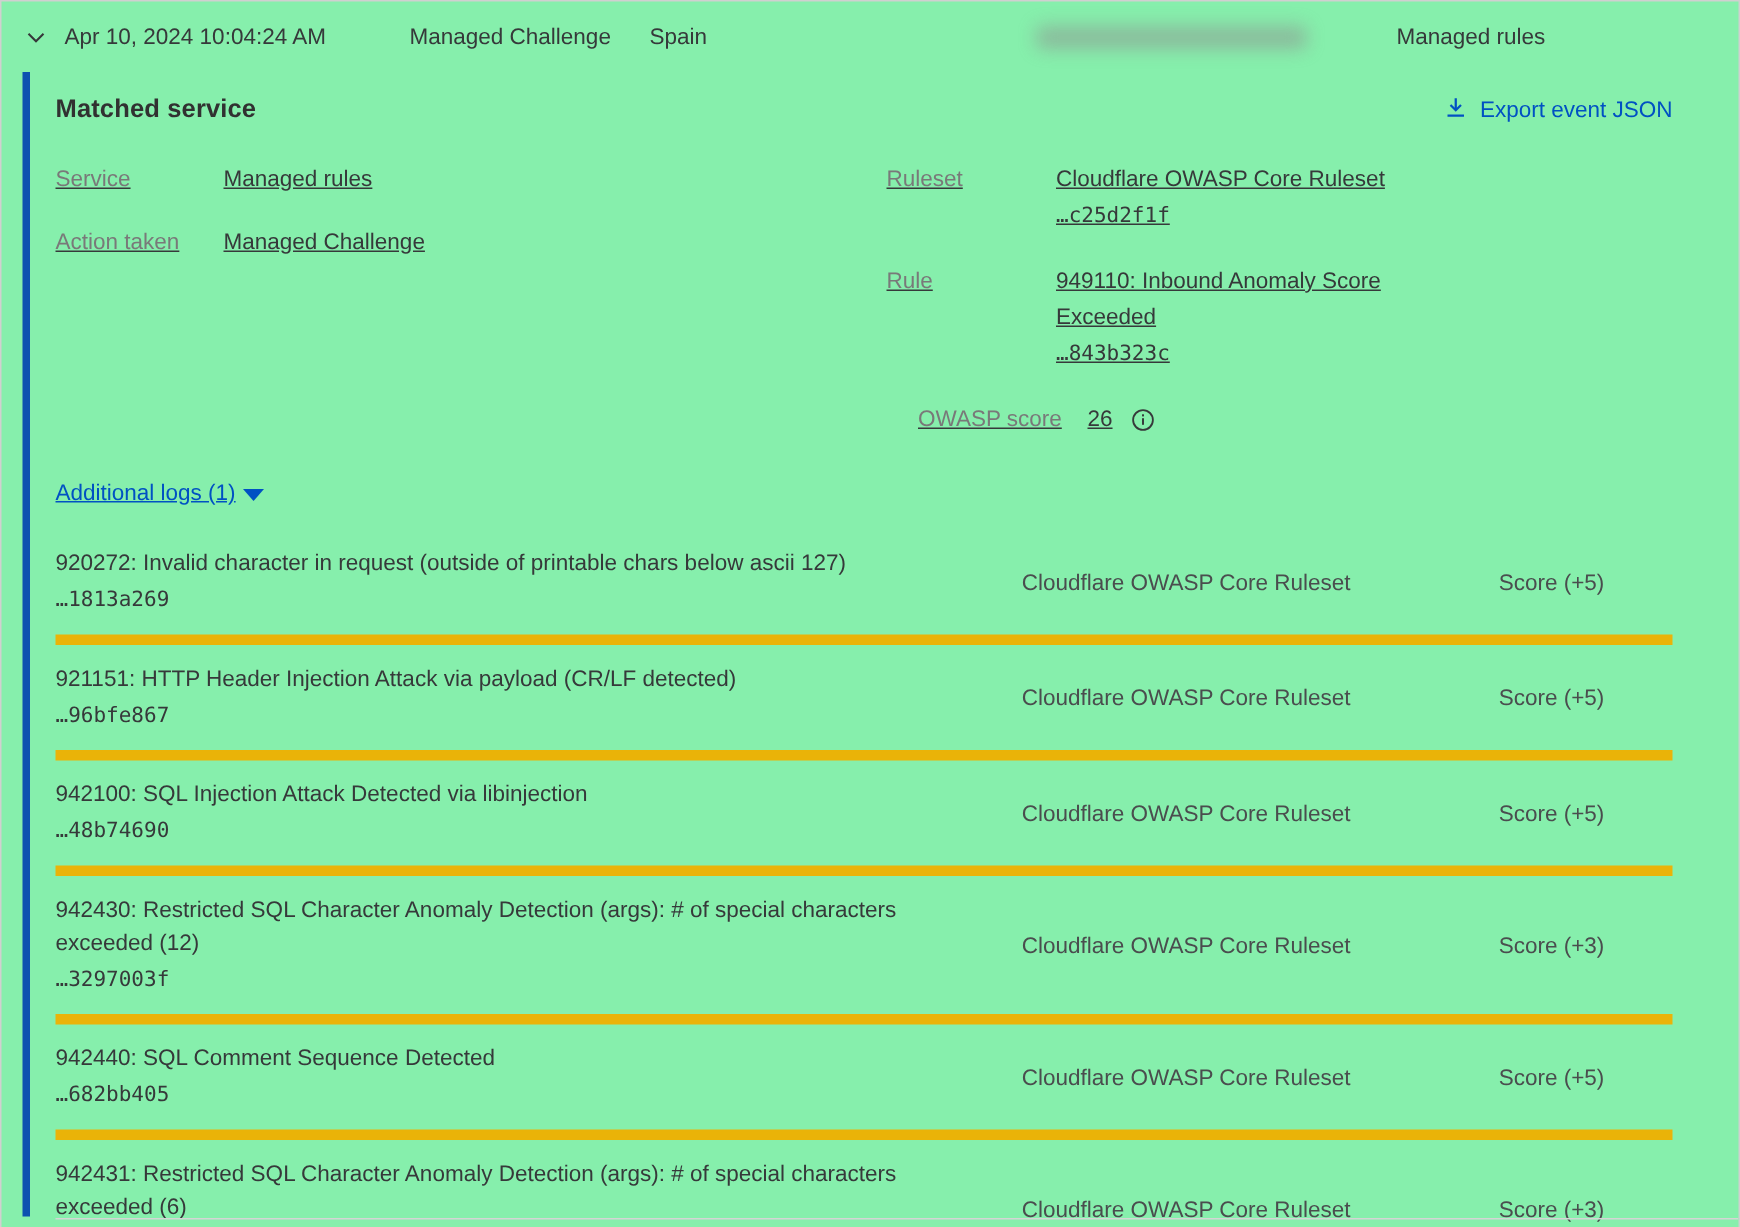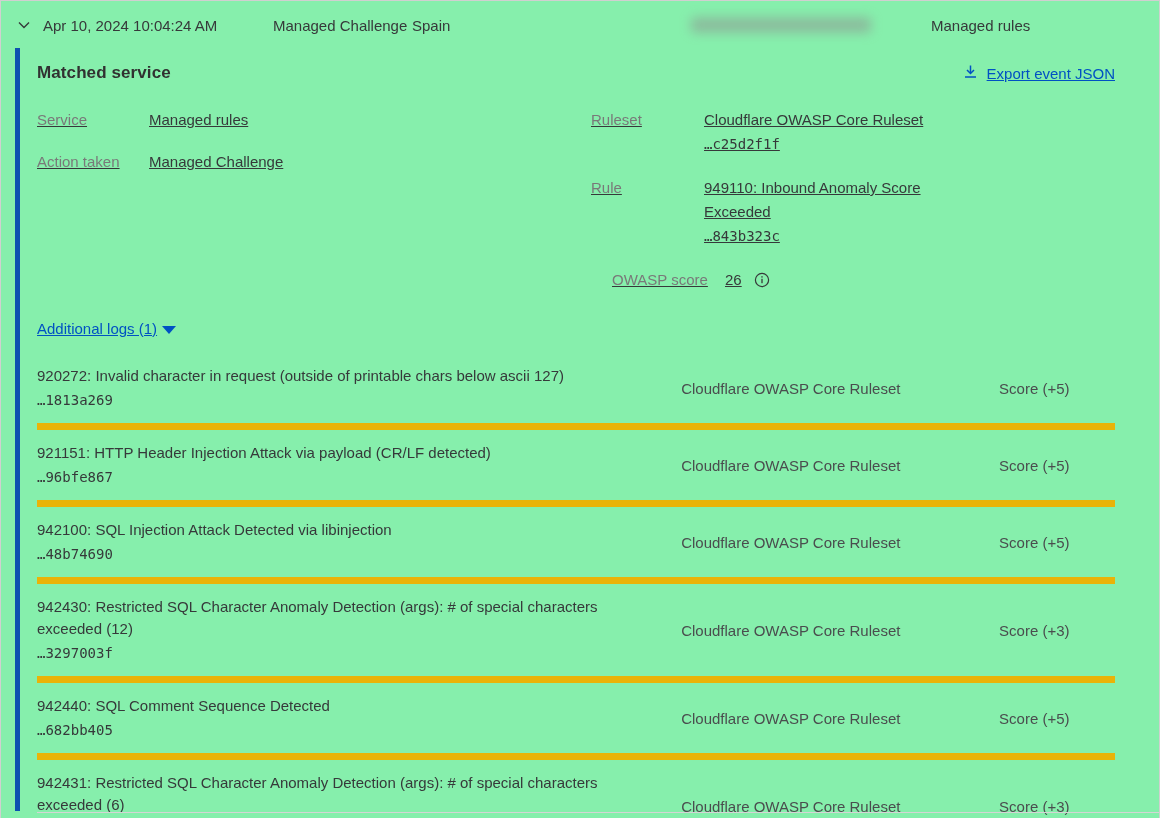--- a/index.html
+++ b/index.html
@@ -23,21 +23,21 @@
   .row-header {
     position: absolute;
     top: 0; left: 0; right: 0;
     height: 47px;
     cursor: pointer;
   }
   .row-header > * { position: absolute; top: 50%; transform: translateY(-50%); white-space: nowrap; }
   .chevron { left: 13px; width: 20px; height: 20px; display: flex; align-items: center; justify-content: center; }
   .hdr-timestamp { left: 42px; }
   .hdr-action    { left: 272px; }
-  .hdr-country   { left: 411px; }
+  .hdr-country   { left: 432px; }
   .hdr-redacted  {
     left: 690px;
     width: 180px; height: 15px;
     background: #8f8f8f;
     border-radius: 3px;
     filter: blur(6px);
     opacity: .55;
   }
   .hdr-service   { left: 930px; }
 
@@ -61,21 +61,21 @@
     justify-content: space-between;
     align-items: center;
     height: 26px;
   }
   .panel-title { font-size: 17px; font-weight: 700; color: #313131; letter-spacing: .1px; }
   .export-link {
     display: flex; align-items: center; gap: 9px;
     color: #0051c3; font-size: 15px;
     cursor: pointer; text-decoration: none;
   }
-  .export-link .link-text { text-decoration: underline; }
+  .export-link .link-text { }
 
   
   .details-grid { display: flex; margin-top: 22px; text-decoration: underline; }
   .grid-left  { width: 554px; }
   .grid-right { flex: 1; }
 
   .field-row { display: flex; margin-bottom: 18px; }
   .field-label { color: #797979; line-height: 24px; flex-shrink: 0; }
   .grid-left  .field-label { width: 112px; }
   .grid-right .field-label { width: 113px; }

